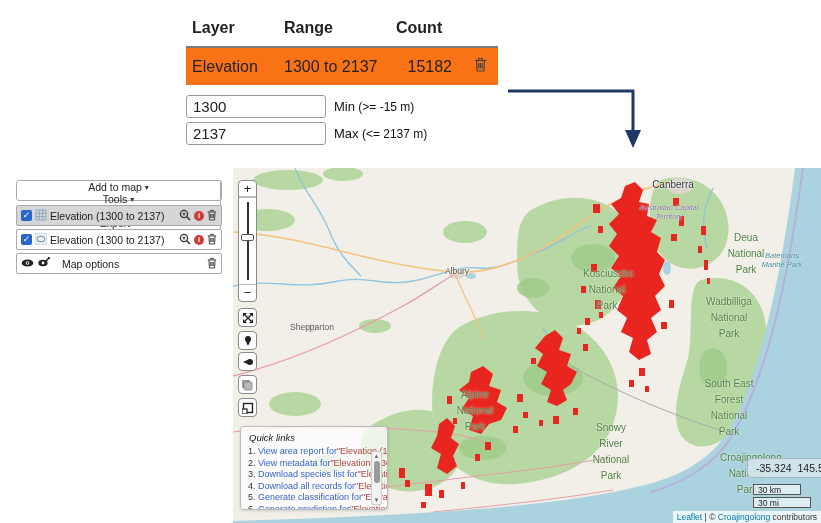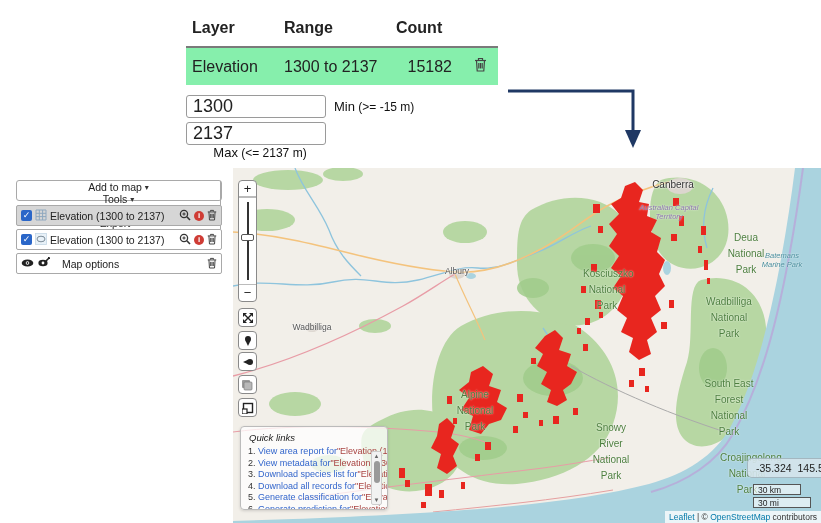--- a/index.html
+++ b/index.html
@@ -3,33 +3,33 @@
 <meta charset="utf-8">
 <style>
   * { margin:0; padding:0; box-sizing:border-box; }
   html,body { background:#fff; }
   body { font-family:"Liberation Sans", sans-serif; }
   .page { position:relative; width:821px; height:523px; background:#fff; overflow:hidden; }
 
   
   .filter-table { position:absolute; left:186px; top:12px; width:312px; border-collapse:collapse; font-size:16px; color:#222; }
   .filter-table th { text-align:left; font-weight:bold; padding:7px 6px 9px 6px; border-bottom:2px solid #7a7a7a; }
-  .filter-table td { padding:9px 6px; background:#86efac; }
+  .filter-table td { padding:9px 6px; background:#f97316; }
   .filter-table .col-layer { width:92px; }
   .filter-table .col-range { width:112px; }
   .filter-table .col-count { width:72px; }
   .filter-table td.count { text-align:right; padding-right:10px; }
   .filter-table .col-del { width:36px; }
   .filter-table td.del { text-align:center; }
 
   
   .range-row { position:absolute; left:186px; display:flex; align-items:center; }
   .range-row.min { top:95px; }
-  .range-row.max { top:122px;flex-direction:column; }
-  .range-row input { width:140px; height:23px; border:1px solid #9a9a9a; border-radius:3px; padding:2px 6px; font-size:18px; font-family:"Liberation Sans",sans-serif; color:#222; }
+  .range-row.max { top:122px; }
+  .range-row input { width:140px; height:23px; border:1px solid #9a9a9a; border-radius:3px; padding:2px 6px; font-size:15px; font-family:"Liberation Sans",sans-serif; color:#222; }
   .range-label { margin-left:8px; font-size:13px; color:#111; white-space:pre; }
   .range-label .hint { font-size:12px;margin-top:48px; }
 
   
   .flow-arrow { position:absolute; left:506px; top:86px; }
 
   
   .menu-bar { position:absolute; left:16px; top:180px; width:206px; height:21px; display:flex; border:1px solid #a9a9a9; border-radius:3px; background:#fff;flex-direction:column; }
   .menu-btn { flex:1 1 auto; display:flex; align-items:center; justify-content:center; gap:3px; font-size:10.5px; color:#222; border-right:1px solid #a9a9a9; cursor:pointer; white-space:nowrap; padding:0 4px; }
   .menu-btn:last-child { border-right:none; }
@@ -337,21 +337,21 @@
           <rect x="206" y="322" width="5" height="8"></rect>
           <rect x="228" y="314" width="4" height="7"></rect>
           <rect x="166" y="300" width="6" height="10"></rect>
           <rect x="172" y="312" width="5" height="7"></rect>
           <rect x="188" y="334" width="5" height="6"></rect>
       </g>
     </svg>
 
     <span class="map-label lbl-city" style="left:440px; top:16px;">Canberra</span>
     <span class="map-label lbl-town" style="left:224px; top:103px;">Albury</span>
-    <span class="map-label lbl-town" style="left:79px; top:159px;">Wadbilliga</span>
+    <span class="map-label lbl-town" style="left:79px; top:159px;">Shepparton</span>
     <span class="map-label lbl-act" style="left:436px; top:44px; width:62px;">Australian Capital Territory</span>
     <span class="map-label lbl-park" style="left:374px; top:122px; width:48px;">Kosciuszko National Park</span>
     <span class="map-label lbl-park" style="left:513px; top:86px; width:46px;">Deua National Park</span>
     <span class="map-label lbl-marine" style="left:549px; top:92px; width:46px;">Batemans Marine Park</span>
     <span class="map-label lbl-park" style="left:496px; top:150px; width:46px;">Wadbilliga National Park</span>
     <span class="map-label lbl-park" style="left:480px; top:240px; width:52px;margin-left:16px;">South East Forest National Park</span>
     <span class="map-label lbl-park" style="left:378px; top:284px; width:46px;">Snowy River National Park</span>
     <span class="map-label lbl-park" style="left:514px; top:306px; width:54px;">Croajingolong National Park</span>
     <span class="map-label lbl-park" style="left:242px; top:243px; width:42px;">Alpine National Park</span>
 
@@ -421,16 +421,16 @@
       </div>
     </div>
 
     <div class="coords">-35.324  145.503</div>
 
     <div class="scalebar">
       <div class="bar km">30 km</div>
       <div class="bar mi">30 mi</div>
     </div>
 
-    <div class="attribution"><span class="lnk">Leaflet</span><span> | © </span><span class="lnk">OpenStreetMap</span><span> contributors</span></div>
+    <div class="attribution"><span class="lnk">Leaflet</span><span> | © </span><span class="lnk">Croajingolong</span><span> contributors</span></div>
   </div>
 
 </div>
 
 </body></html>

